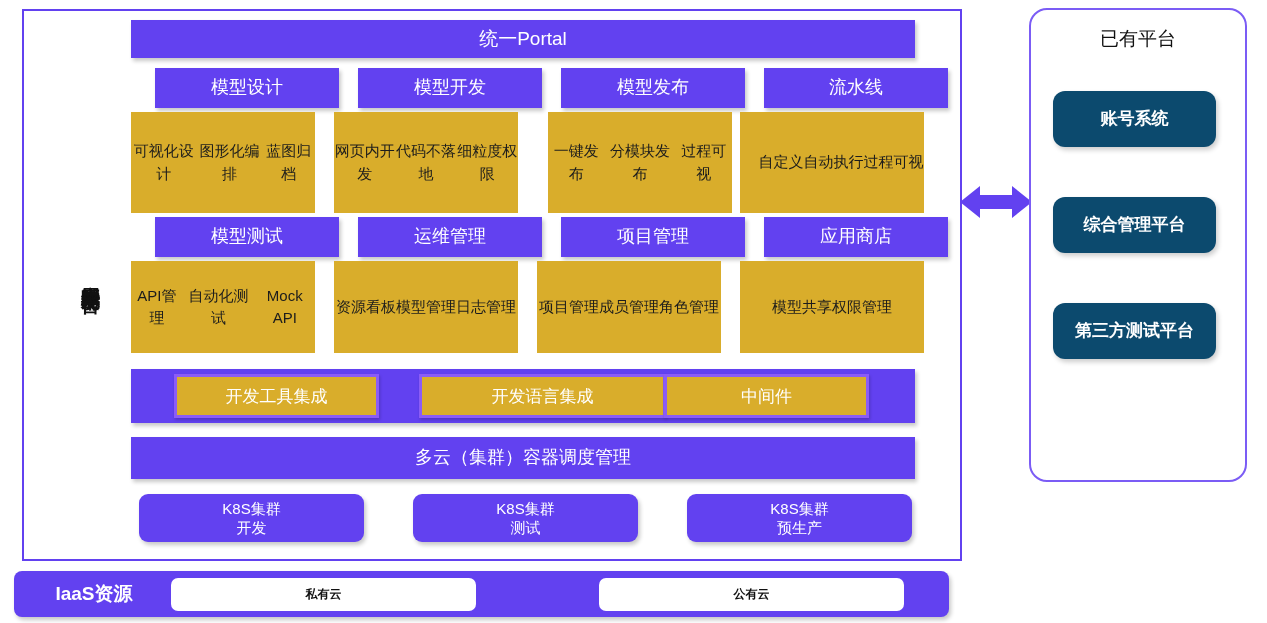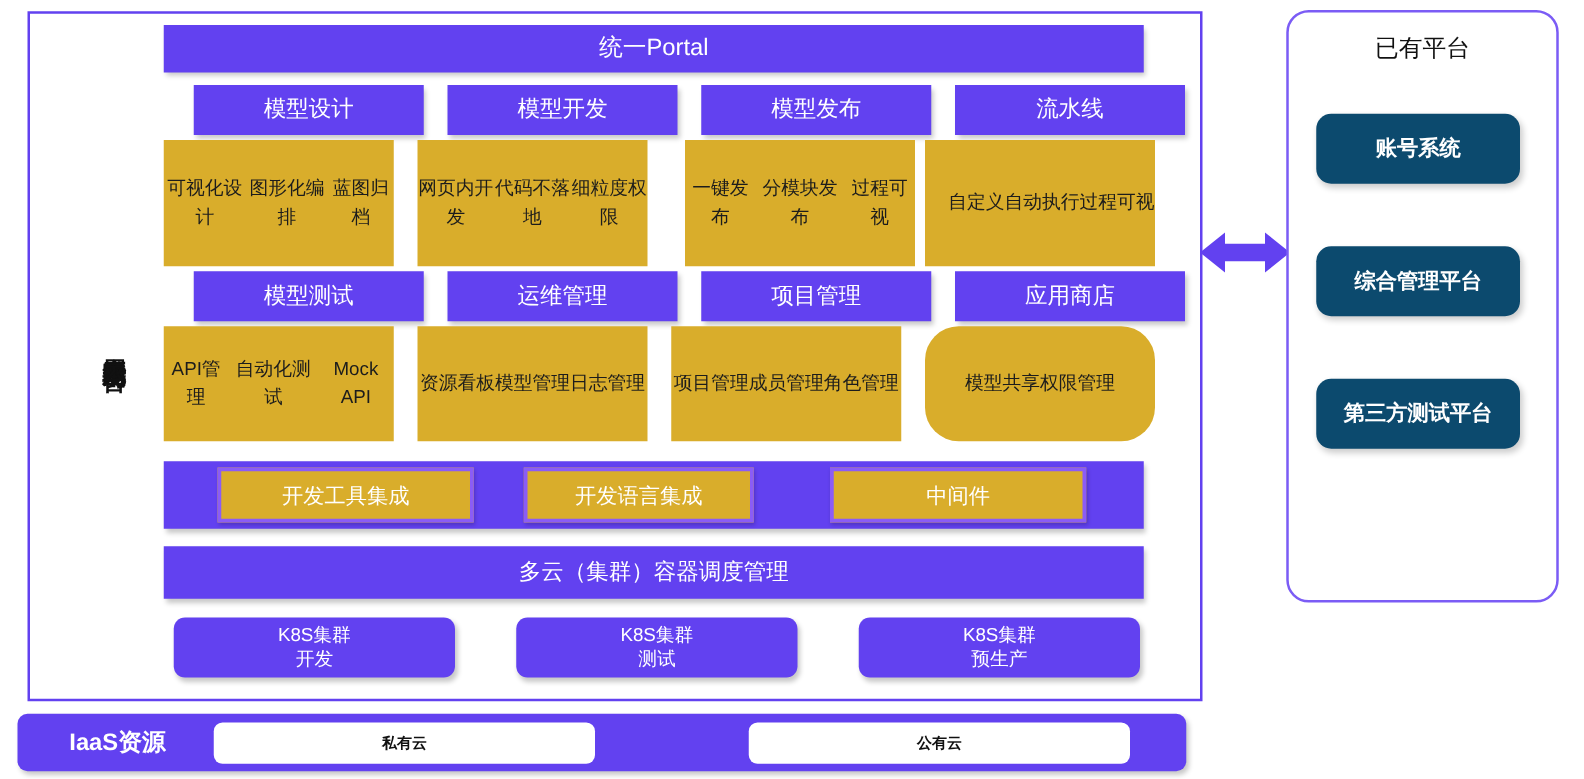--- a/index.html
+++ b/index.html
@@ -258,28 +258,28 @@
   <div class="box gold cap-body" style="left:334px;top:261px;width:184px;height:92px;">
     <div>资源看板</div>
     <div>模型管理</div>
     <div>日志管理</div>
   </div>
   <div class="box gold cap-body" style="left:537px;top:261px;width:184px;height:92px;">
     <div>项目管理</div>
     <div>成员管理</div>
     <div>角色管理</div>
   </div>
-  <div class="box gold cap-body" style="left:740px;top:261px;width:184px;height:92px;border-radius:27px;">
+  <div class="box gold cap-body" style="left:740px;top:261px;width:184px;height:92px;">
     <div>模型共享</div>
     <div>权限管理</div>
   </div>
 
   <div class="box purple shadow" id="integration-band"></div>
   <div class="integration-chip" style="left:174px;width:205px;">开发工具集成</div>
-  <div class="integration-chip" style="left:419px;width:184px;">开发语言集成</div>
+  <div class="integration-chip" style="left:419px;width:247px;">开发语言集成</div>
   <div class="integration-chip" style="left:664px;width:205px;">中间件</div>
 
   <div class="box purple shadow" id="multicloud-bar">多云（集群）容器调度管理</div>
 
   <div class="k8s-pill" style="left:139px;width:225px;">
     <span>K8S集群</span>
     <span>开发</span>
   </div>
   <div class="k8s-pill" style="left:413px;width:225px;">
     <span>K8S集群</span>

